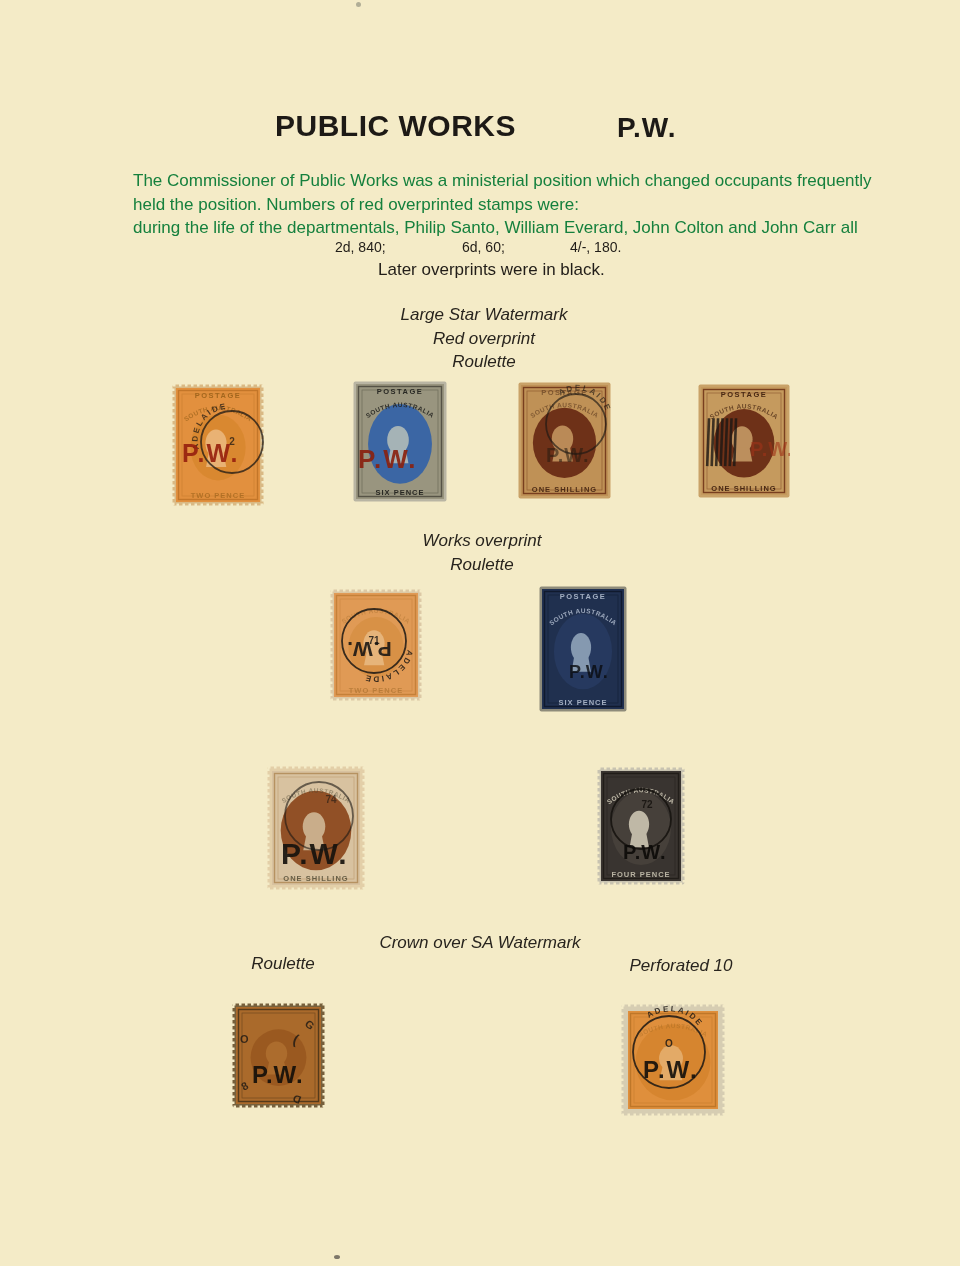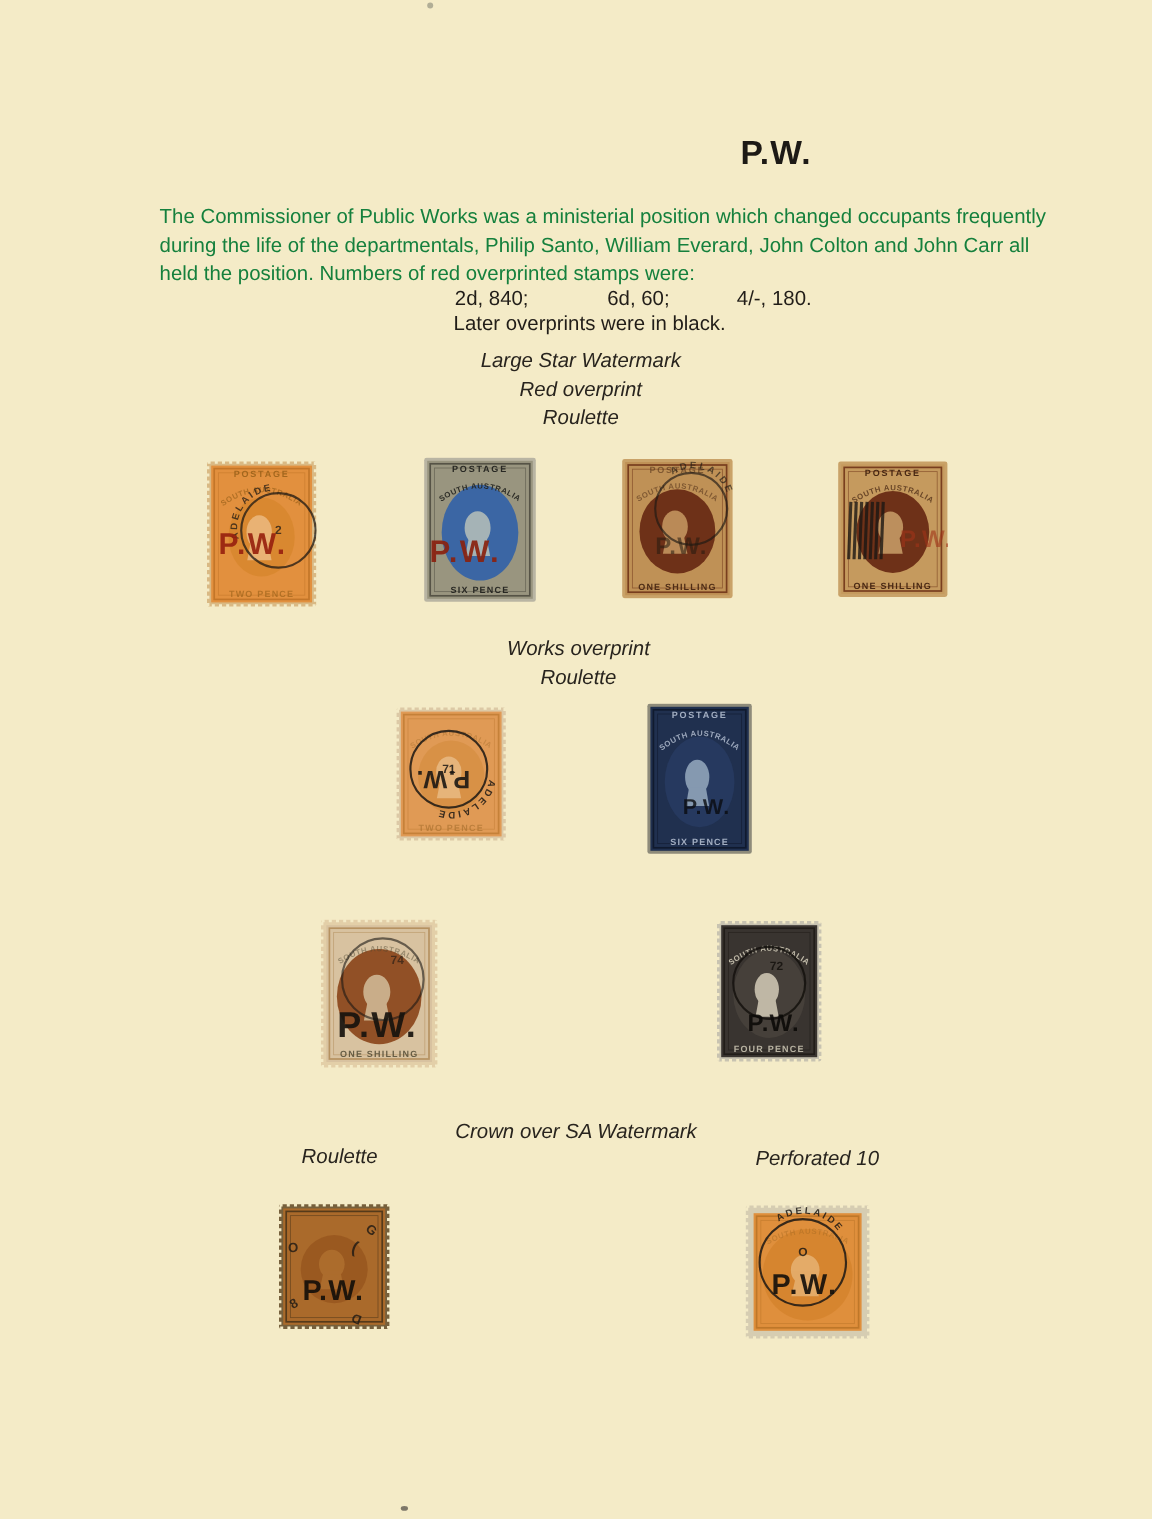--- a/index.html
+++ b/index.html
@@ -15,21 +15,21 @@
   .page-title{
     font-size:30px;font-weight:bold;letter-spacing:0.5px;
     color:#1d1a16;line-height:32px;white-space:nowrap;
   }
   .page-abbr{
     font-size:28px;font-weight:bold;letter-spacing:1px;
     color:#1d1a16;line-height:30px;white-space:nowrap;
   }
   .intro{font-size:17px;line-height:23.5px;color:#15803d;}
   .intro .line{white-space:nowrap;}
-  .counts span{position:absolute;font-size:17px;white-space:nowrap;margin-left:44px;}
+  .counts span{position:absolute;font-size:14px;white-space:nowrap;}
   .later{font-size:17px;white-space:nowrap;}
   .heading{
     font-size:17px;font-style:italic;color:#28241e;
     line-height:23.5px;text-align:center;white-space:nowrap;
     transform:translateX(-50%);
   }
   .side-label{
     font-size:17px;font-style:italic;color:#28241e;white-space:nowrap;
     transform:translateX(-50%);
   }
@@ -40,37 +40,38 @@
   .speck.bottom{left:334px;top:1255px;width:6px;height:4px;background:#55504a;opacity:.75;}
 </style>
 </head>
 <body>
 
 <div class="page" style="background: rgb(244, 235, 199);">
 
   <div class="speck top"></div>
   <div class="speck bottom"></div>
 
+  <div class="abs page-title" style="left:275px;top:110px;">PUBLIC WORKS</div>
   <div class="abs page-abbr" style="left:617px;top:113px;">P.W.</div>
 
   <div class="abs intro" style="left:133px;top:169px;">
     <div class="line">The Commissioner of Public Works was a ministerial position which changed occupants frequently</div>
+    <div class="line">held the position. Numbers of red overprinted stamps were:</div>
     <div class="line">during the life of the departmentals, Philip Santo, William Everard, John Colton and John Carr all</div>
-    <div class="line">held the position. Numbers of red overprinted stamps were:</div>
   </div>
 
   <div class="counts">
     <span style="left:335px;top:239px;">2d, 840;</span>
     <span style="left:462px;top:239px;">6d, 60;</span>
     <span style="left:570px;top:239px;">4/-, 180.</span>
   </div>
 
   <div class="abs later" style="left:378px;top:260px;">Later overprints were in black.</div>
 
-  <div class="abs heading" style="left:484px;top:289px;">
+  <div class="abs heading" style="left:484px;top:303px;">
     <div>Large Star Watermark</div>
     <div>Red overprint</div>
     <div>Roulette</div>
   </div>
 
   <div class="abs heading" style="left:482px;top:529px;">
     <div>Works overprint</div>
     <div>Roulette</div>
   </div>
 

